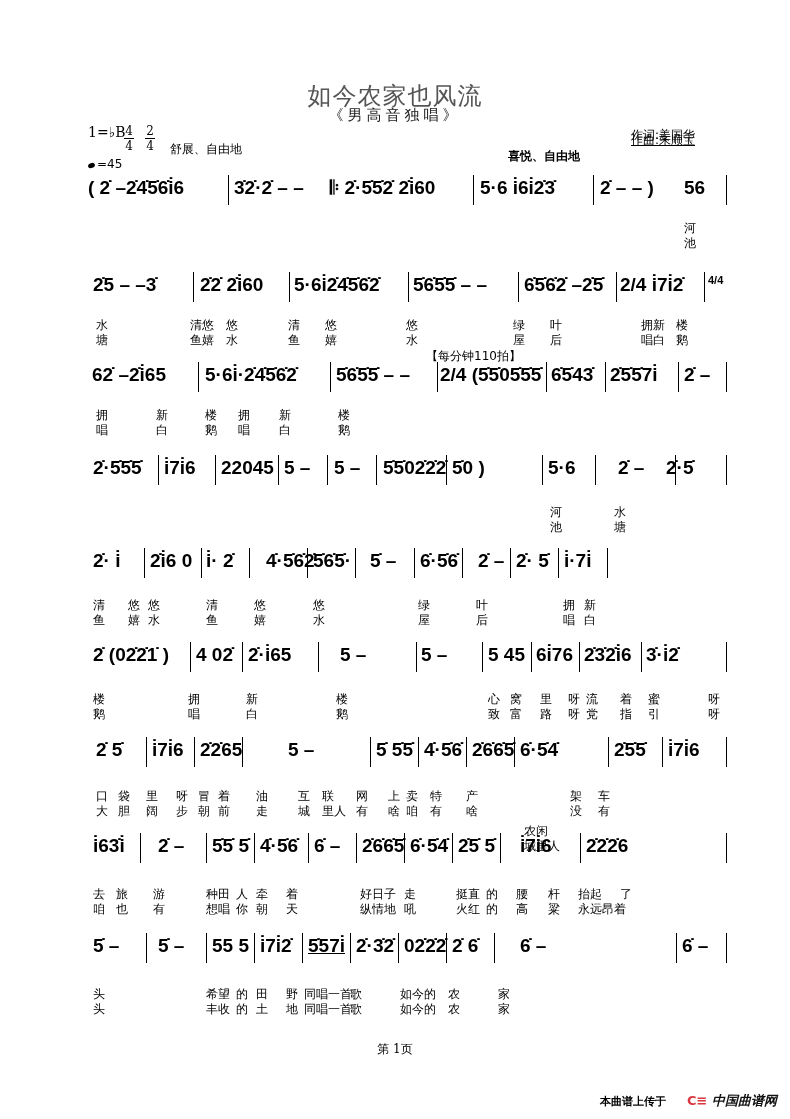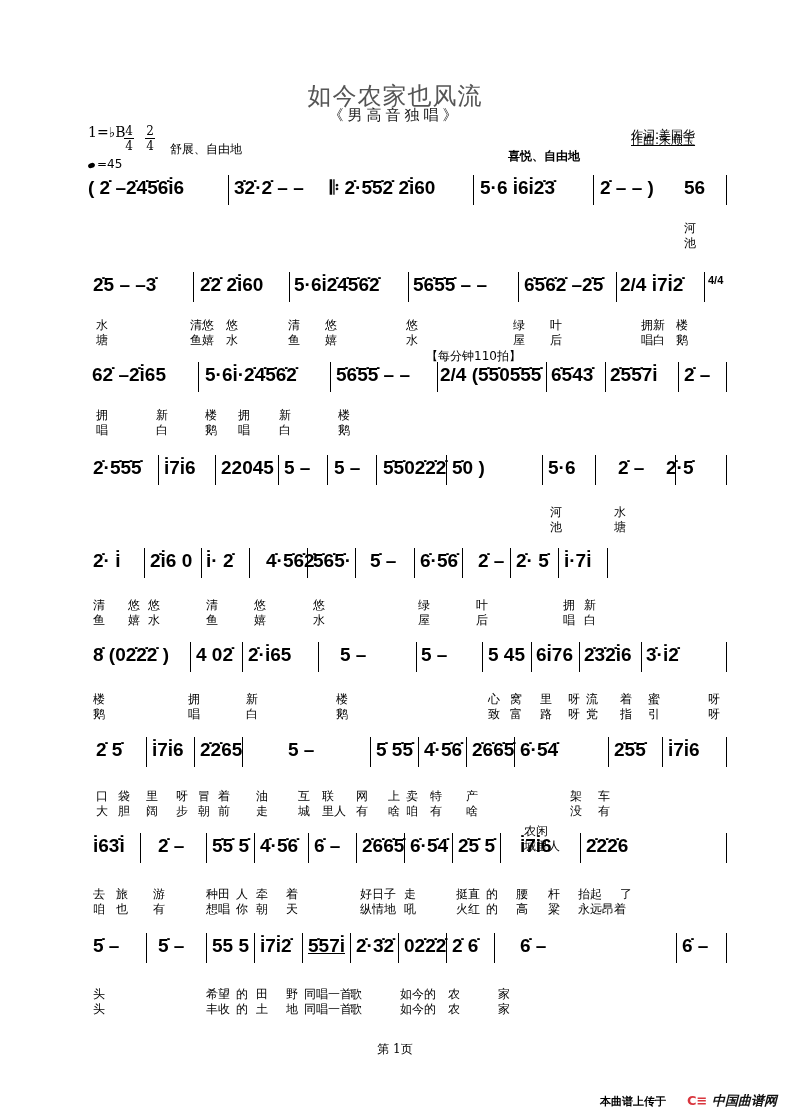--- a/index.html
+++ b/index.html
@@ -167,21 +167,21 @@
   <div class="lyric" style="left:118px;top:60px;"><span>清</span><br><span>鱼</span></div>
   <div class="lyric" style="left:166px;top:60px;"><span>悠</span><br><span>嬉</span></div>
   <div class="lyric" style="left:225px;top:60px;"><span>悠</span><br><span>水</span></div>
   <div class="lyric" style="left:330px;top:60px;"><span>绿</span><br><span>屋</span></div>
   <div class="lyric" style="left:388px;top:60px;"><span>叶</span><br><span>后</span></div>
   <div class="lyric" style="left:475px;top:60px;"><span>拥</span><br><span>唱</span></div>
   <div class="lyric" style="left:496px;top:60px;"><span>新</span><br><span>白</span></div>
 </div>
 
 <div class="system" style="top:632px;">
-  <div class="measure" style="left:5px;">8̇ (02̇2̇2̇ )</div>
+  <div class="measure" style="left:5px;">2̇ (02̇2̇1̇ )</div>
   <div class="bar" style="left:102px;"></div>
   <div class="measure" style="left:108px;">4 02̇</div>
   <div class="bar" style="left:154px;"></div>
   <div class="measure" style="left:160px;">2̇·i̇65</div>
   <div class="bar" style="left:230px;"></div>
   <div class="measure" style="left:252px;">5 –</div>
   <div class="bar" style="left:328px;"></div>
   <div class="measure" style="left:333px;">5 –</div>
   <div class="bar" style="left:394px;"></div>
   <div class="measure" style="left:400px;">5 45</div>

